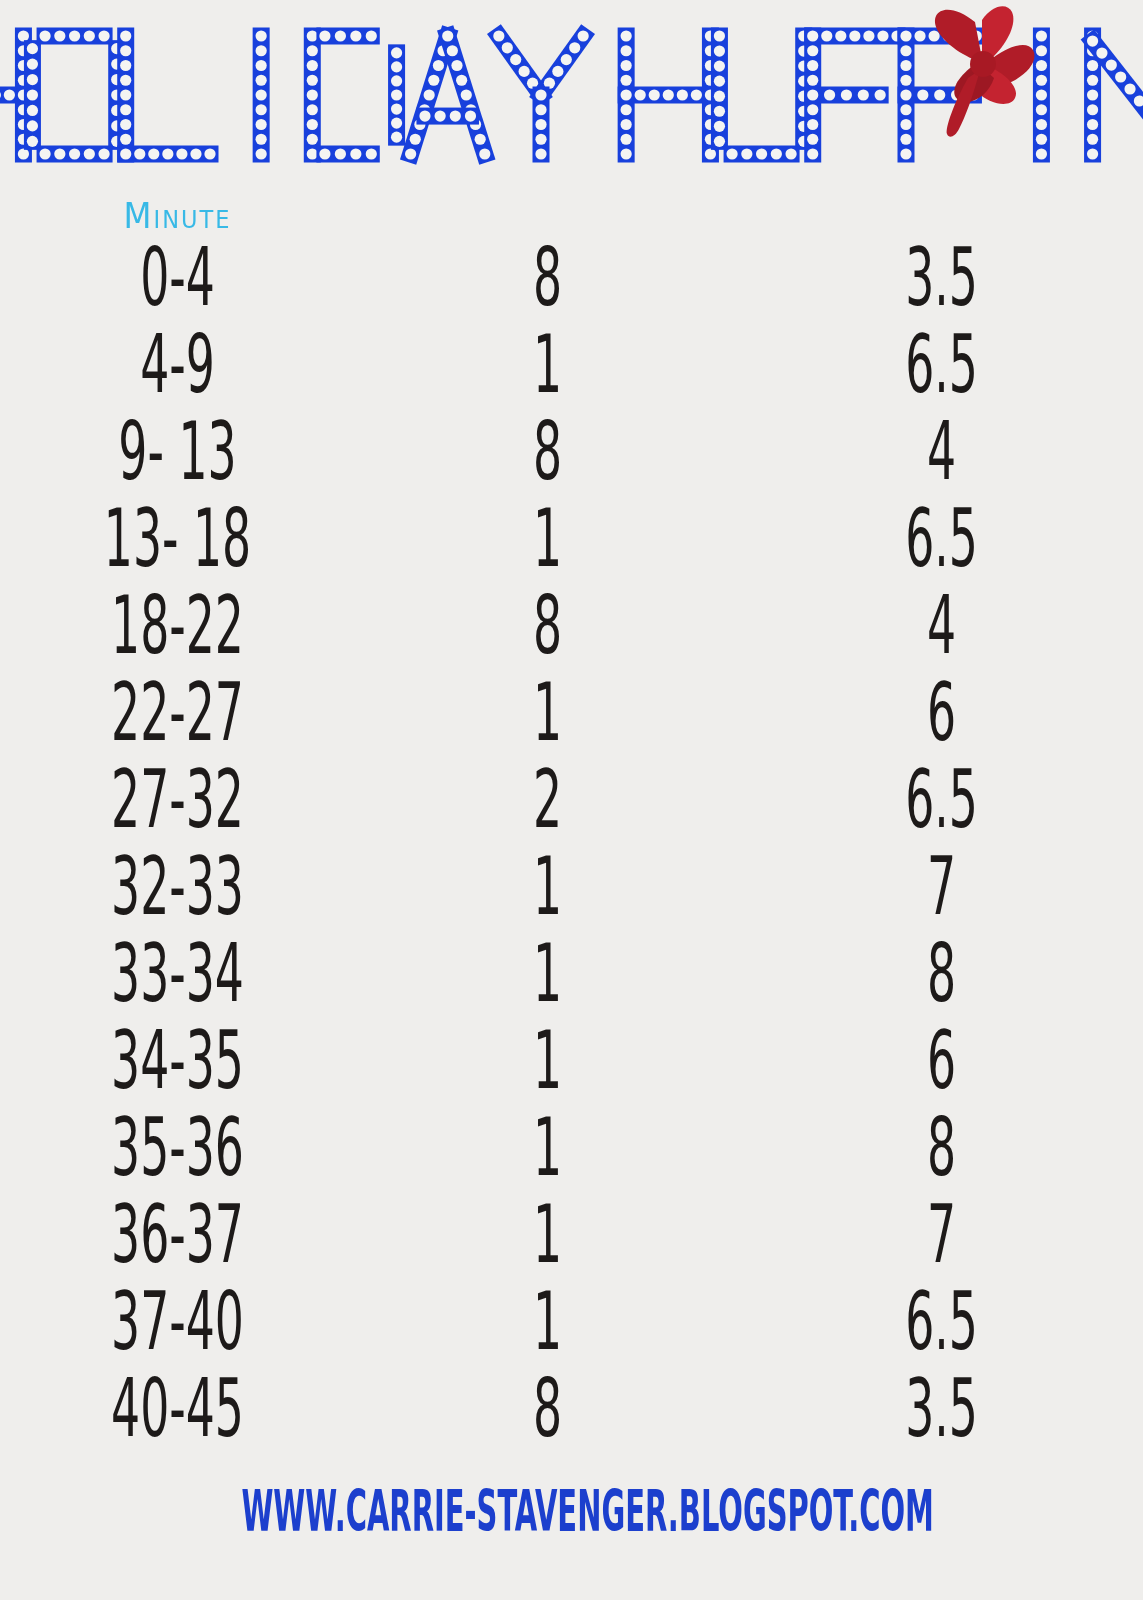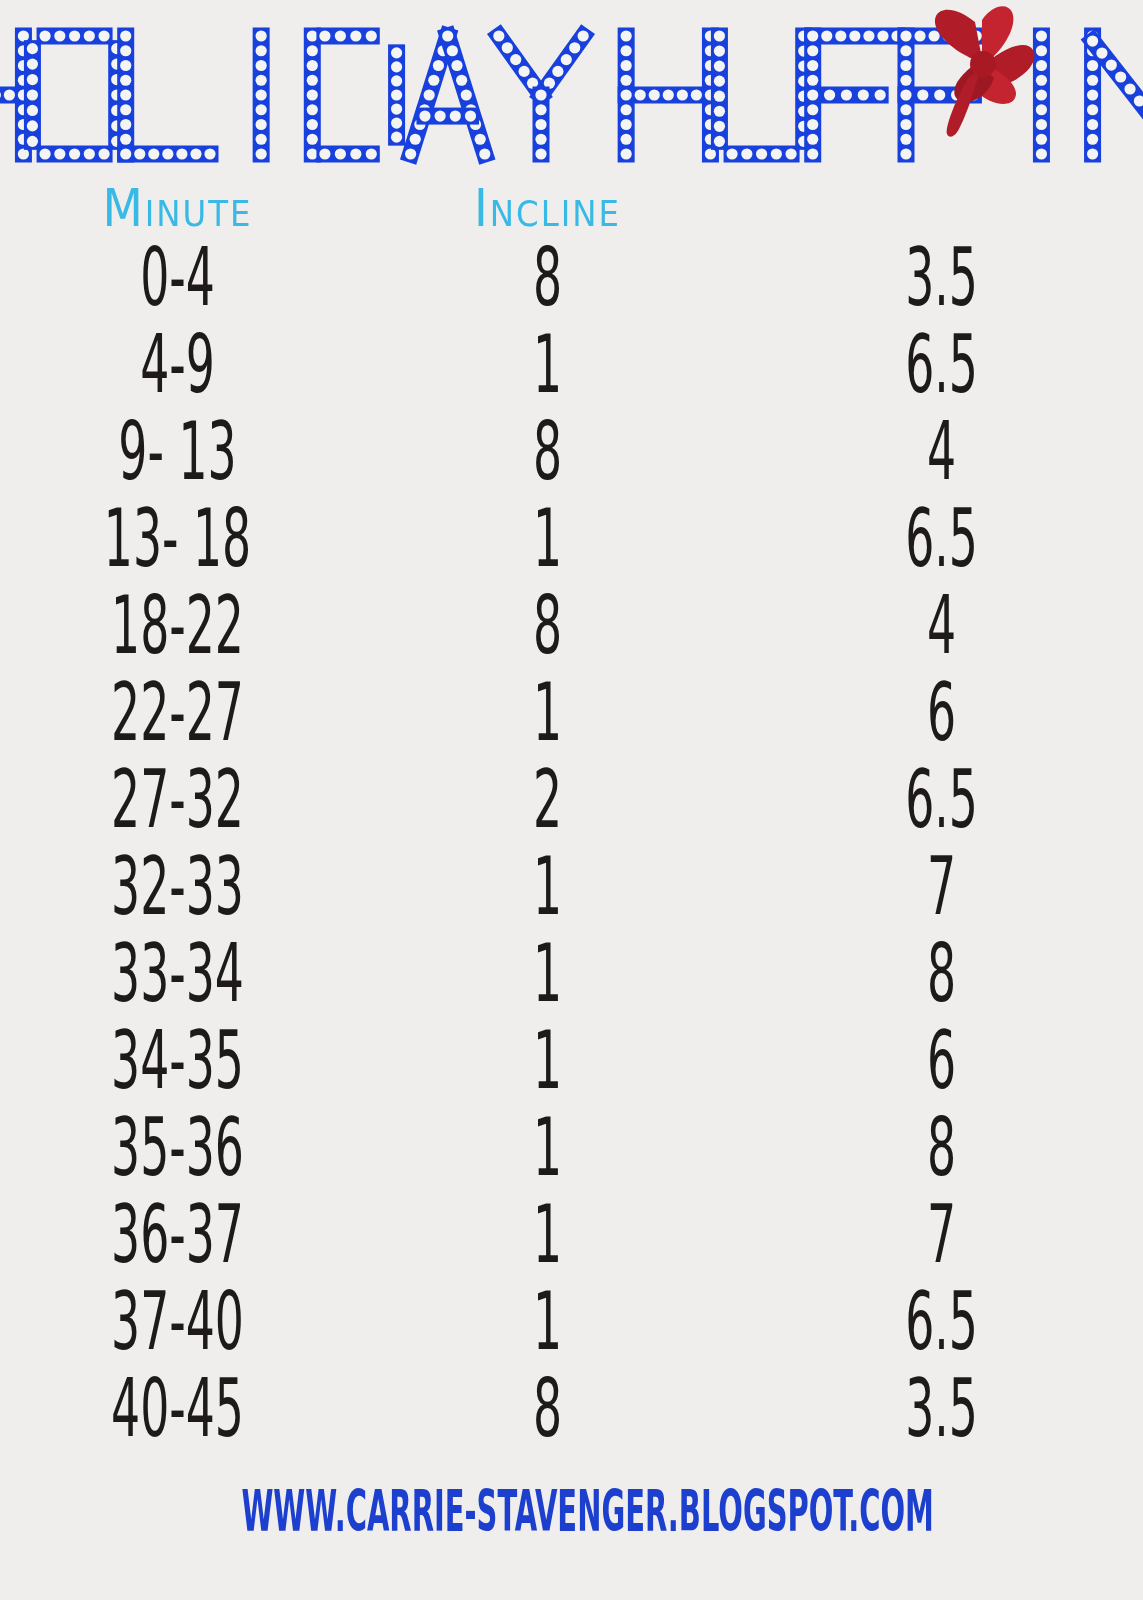--- a/index.html
+++ b/index.html
@@ -39,21 +39,21 @@
   .col-speed  { width:403px; text-align:center; }
 
   
   #header-row {
     height:62px;
     align-items:flex-end;
   }
   #header-row .hdr {
     color:#38b9e6;
     font-family:"Liberation Sans Narrow","DejaVu Sans Condensed","Liberation Sans", sans-serif;
-    font-size:52px;
+    font-size:36px;
     font-weight:400;
     font-variant:small-caps;
     letter-spacing:2px;
     line-height:1;
     transform:scaleX(0.78) scaleY(1.18);
     transform-origin:center bottom;
     white-space:nowrap;
   }
 
   
@@ -416,21 +416,20 @@
         <path d="M980 70 C973 96 965 118 959 129 C955 137 949 139 947 134 C945 128 954 103 968 78 Z" fill="#b01c28"></path>
         <circle cx="983" cy="64" r="13" fill="#a81924"></circle>
       </g>
       </svg>
   </div>
 
   <div id="table-area">
 
     <div class="row" id="header-row">
       <div class="col-minute"><span class="hdr">Minute</span></div>
-      <div class="col-incline"><span class="hdr">Incline</span></div>
     </div>
 
     <div id="rows-container">
         <div class="row data-row">
           <div class="col-minute">0-4</div>
           <div class="col-incline">8</div>
           <div class="col-speed">3.5</div>
         </div>
         <div class="row data-row">
           <div class="col-minute">4-9</div>

